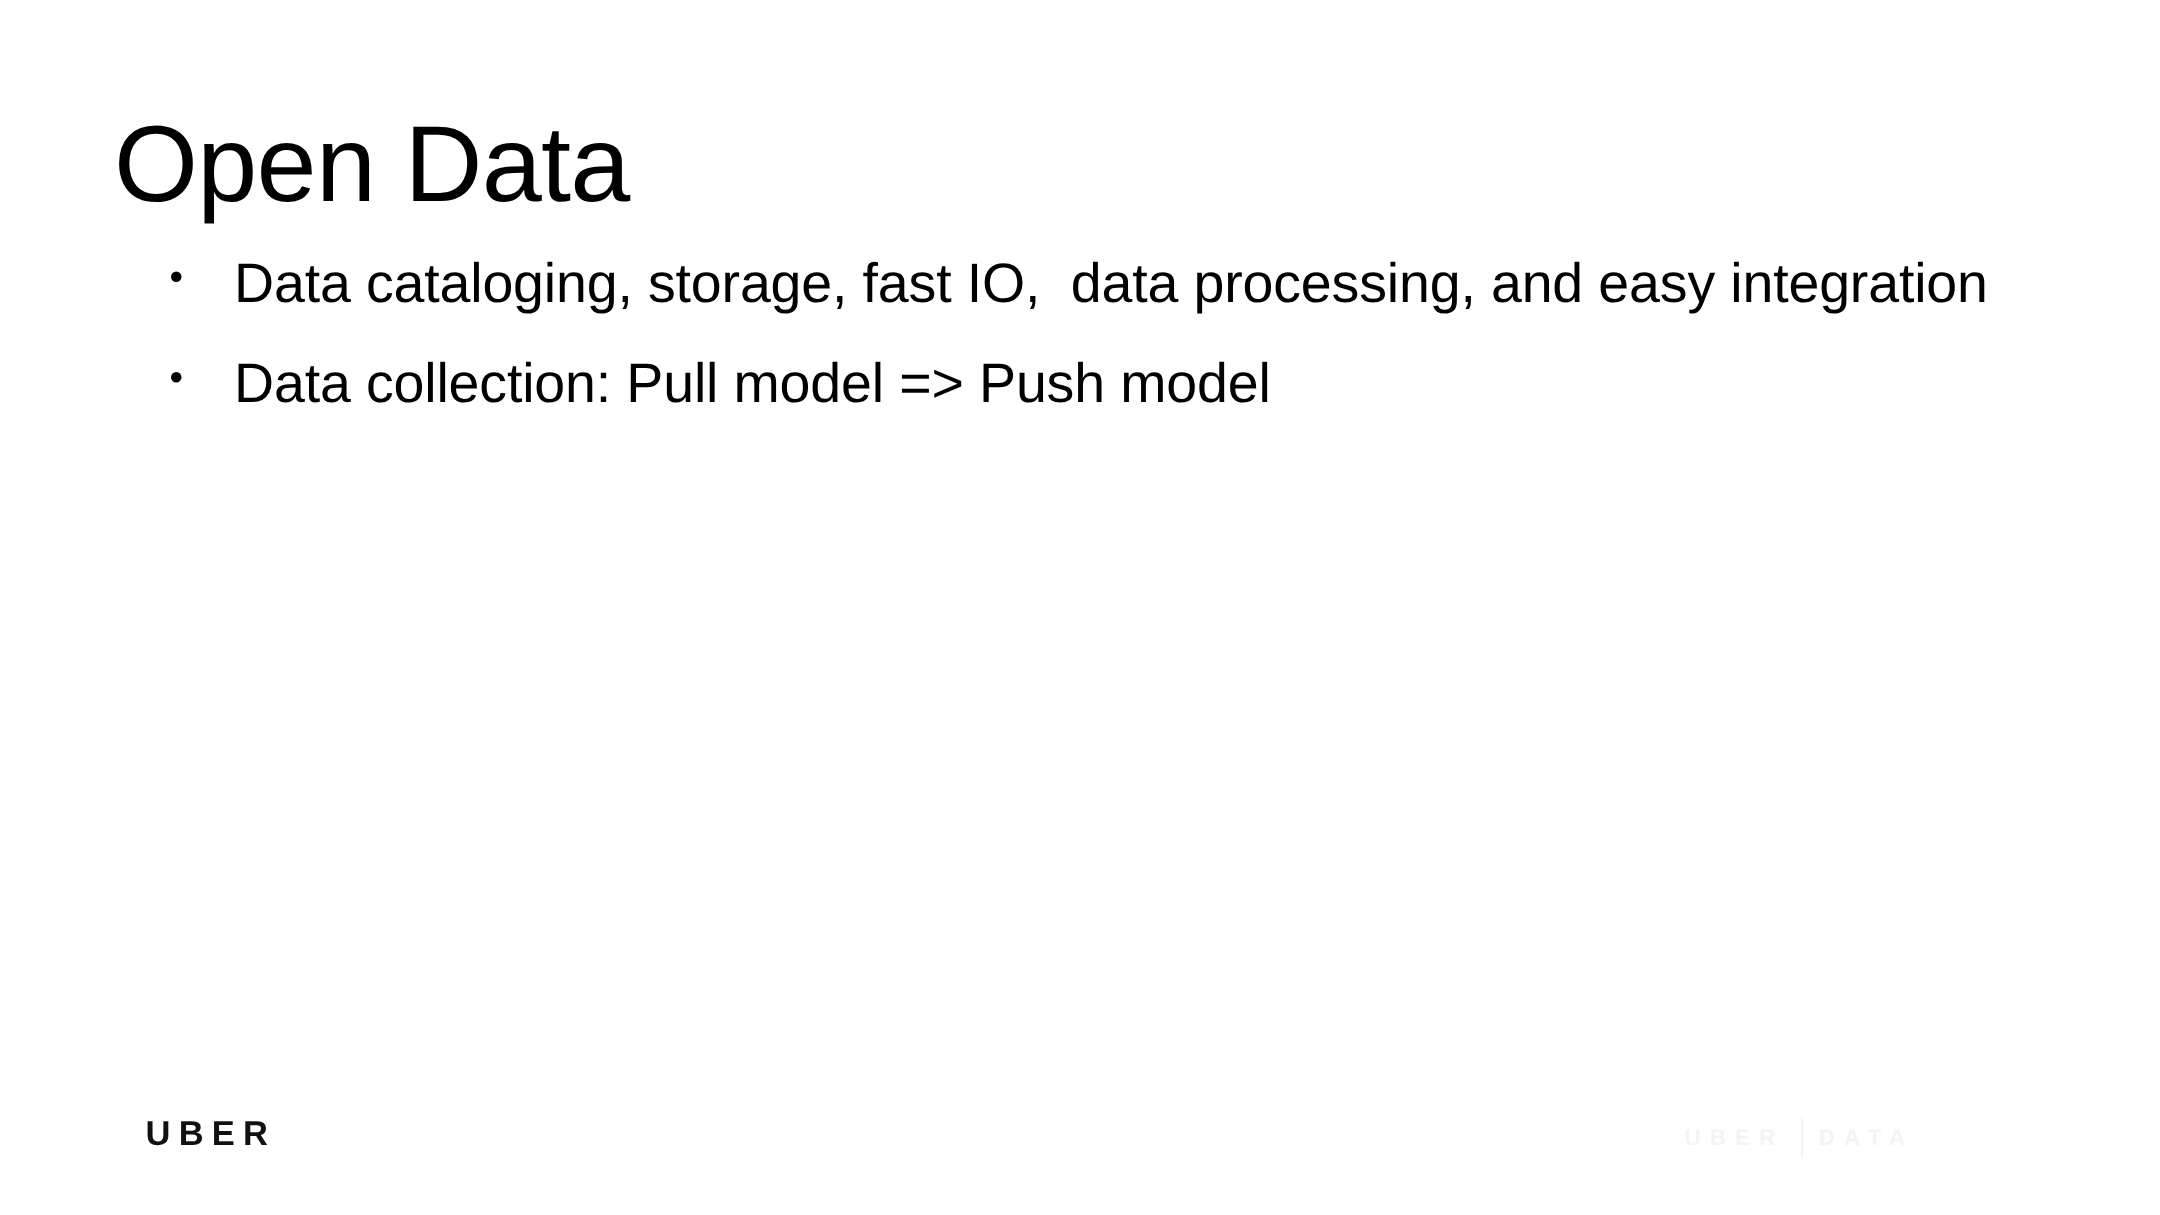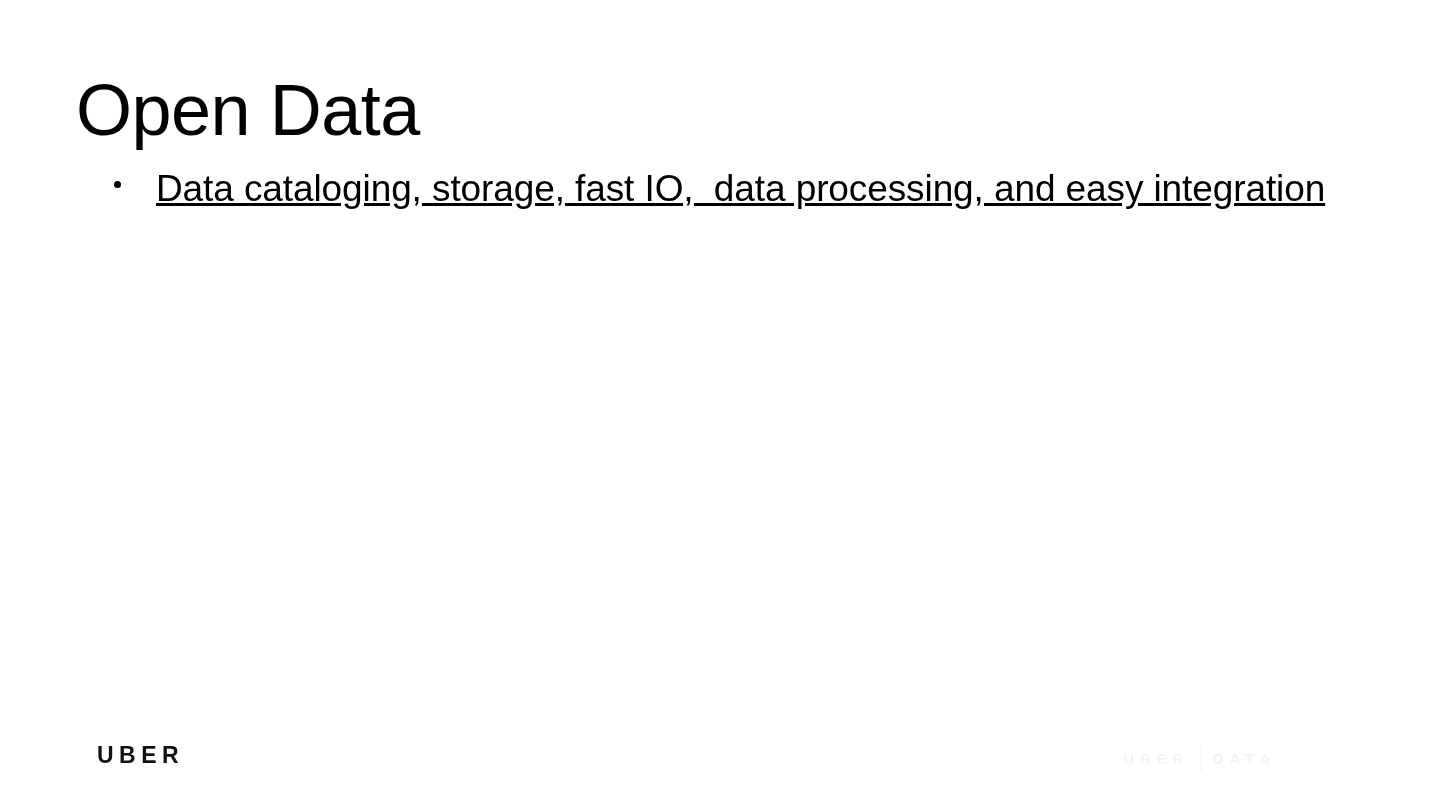--- a/index.html
+++ b/index.html
@@ -57,21 +57,20 @@
     left: 4px;
     top: 16px;
     width: 7px;
     height: 7px;
     border-radius: 50%;
     background: #000000;
   }
   .bullet-text {
     display: block;
     white-space: pre-wrap;
-    text-decoration: underline;
   }
   .uber-logo {
     position: absolute;
     left: 97px;
     top: 744px;
     font-size: 23px;
     font-weight: 700;
     letter-spacing: 5.5px;
     color: #111111;
     line-height: 1;
@@ -103,20 +102,24 @@
 
 <div class="slide">
 
   <h1 class="slide-title">Open Data</h1>
 
   <ul class="bullet-list">
     <li class="bullet-item">
       <span class="bullet-dot"></span>
       <span class="bullet-text">Data cataloging, storage, fast IO,  data processing, and easy integration</span>
     </li>
+    <li class="bullet-item">
+      <span class="bullet-dot"></span>
+      <span class="bullet-text">Data collection: Pull model =&gt; Push model</span>
+    </li>
   </ul>
 
   <div class="uber-logo">UBER</div>
 
   <div class="watermark">
     <span class="watermark-text">UBER</span>
     <span class="watermark-divider"></span>
     <span class="watermark-text">DATA</span>
   </div>
 

